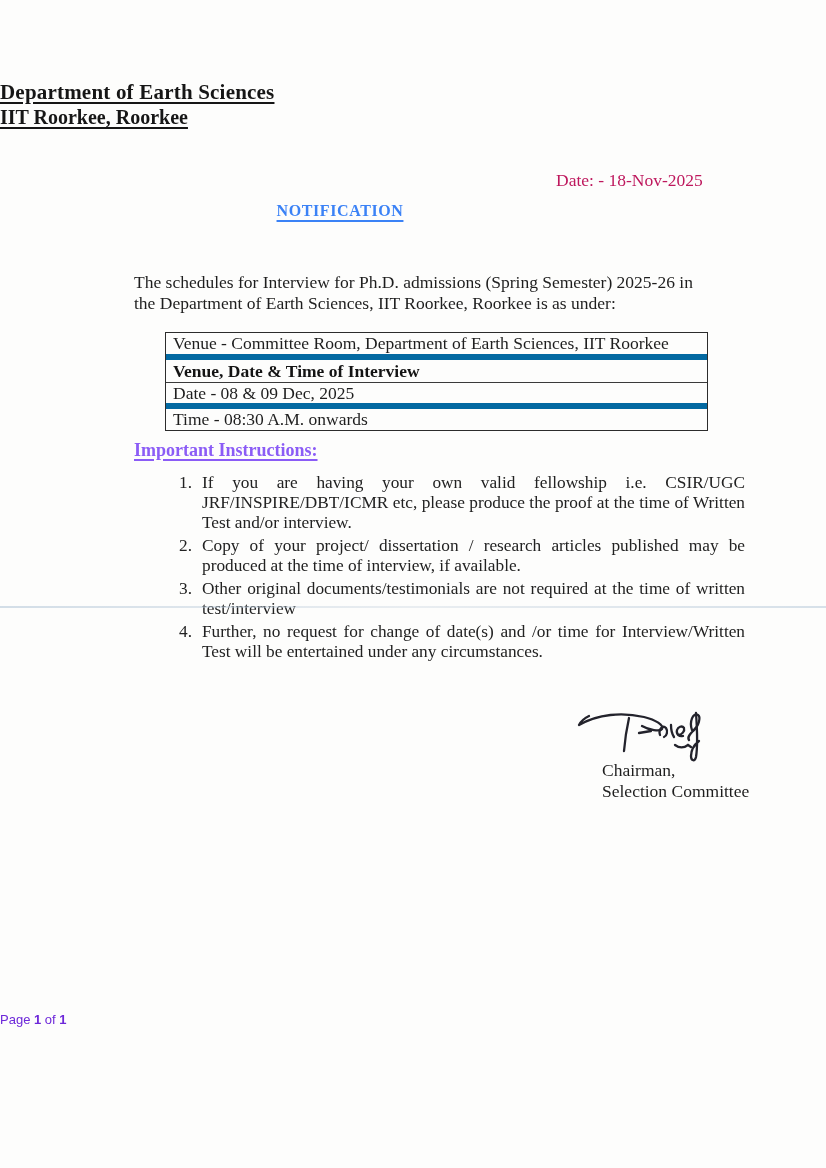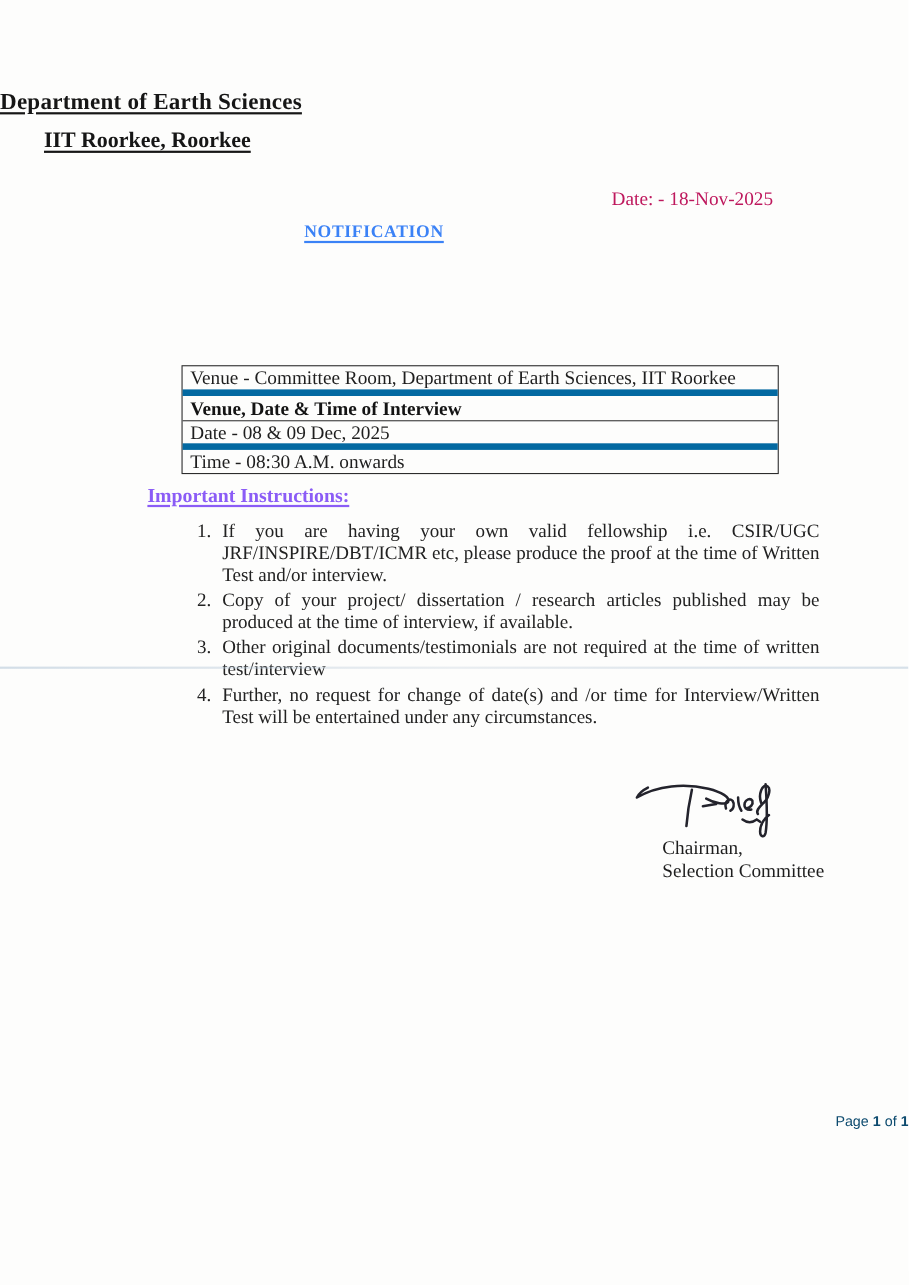--- a/index.html
+++ b/index.html
@@ -27,28 +27,27 @@
   .doc-header .h-line1 {
     font-size: 21px;
     font-weight: bold;
     color: #161616;
     text-decoration: underline;
     text-decoration-thickness: 2px;
     text-underline-offset: 3px;
     letter-spacing: 0.2px;
   }
   .doc-header .h-line2 {
-    margin-top: 12px;
+    margin-top: 1px;
     font-size: 20px;
     font-weight: bold;
     color: #161616;
     text-decoration: underline;
     text-decoration-thickness: 2px;
     text-underline-offset: 3px;
-    padding-left: 40px;
   }
 
   
   .date-line {
     position: absolute;
     top: 170px;
     left: 556px;
     font-size: 17.5px;
     color: #be185d;
     white-space: nowrap;
@@ -180,43 +179,47 @@
     line-height: 21px;
     color: #1e1e1e;
   }
 
   
   .footer {
     position: absolute;
     top: 1012px;
     left: 0;
     width: 826px;
-    text-align: right;
+    text-align: left;
     font-family: "Liberation Sans", sans-serif;
     font-size: 13px;
-    color: #0c4a6e;
+    color: #6d28d9;
   }
   .footer b { font-weight: bold; }
 </style>
 </head>
 <body>
 
 <div class="page">
 
   <div class="doc-header">
     <div class="h-line1">Department of Earth Sciences</div>
     <div class="h-line2">IIT Roorkee, Roorkee</div>
   </div>
 
   <div class="date-line">Date: - 18-Nov-2025</div>
 
   <div class="notif-title">
     <span>NOTIFICATION</span>
   </div>
 
+  <div class="intro">
+    <div>The schedules for Interview for Ph.D. admissions (Spring Semester) 2025-26 in</div>
+    <div>the Department of Earth Sciences, IIT Roorkee, Roorkee is as under:</div>
+  </div>
 
   <div class="venue-table">
     <div class="t-row">Venue - Committee Room, Department of Earth Sciences, IIT Roorkee</div>
     <div class="t-row t-head">Venue, Date &amp; Time of Interview</div>
     <div class="t-row">Date - 08 &amp; 09 Dec, 2025</div>
     <div class="t-row">Time - 08:30 A.M. onwards</div>
   </div>
 
   <div class="instructions-heading">Important Instructions:</div>
 

